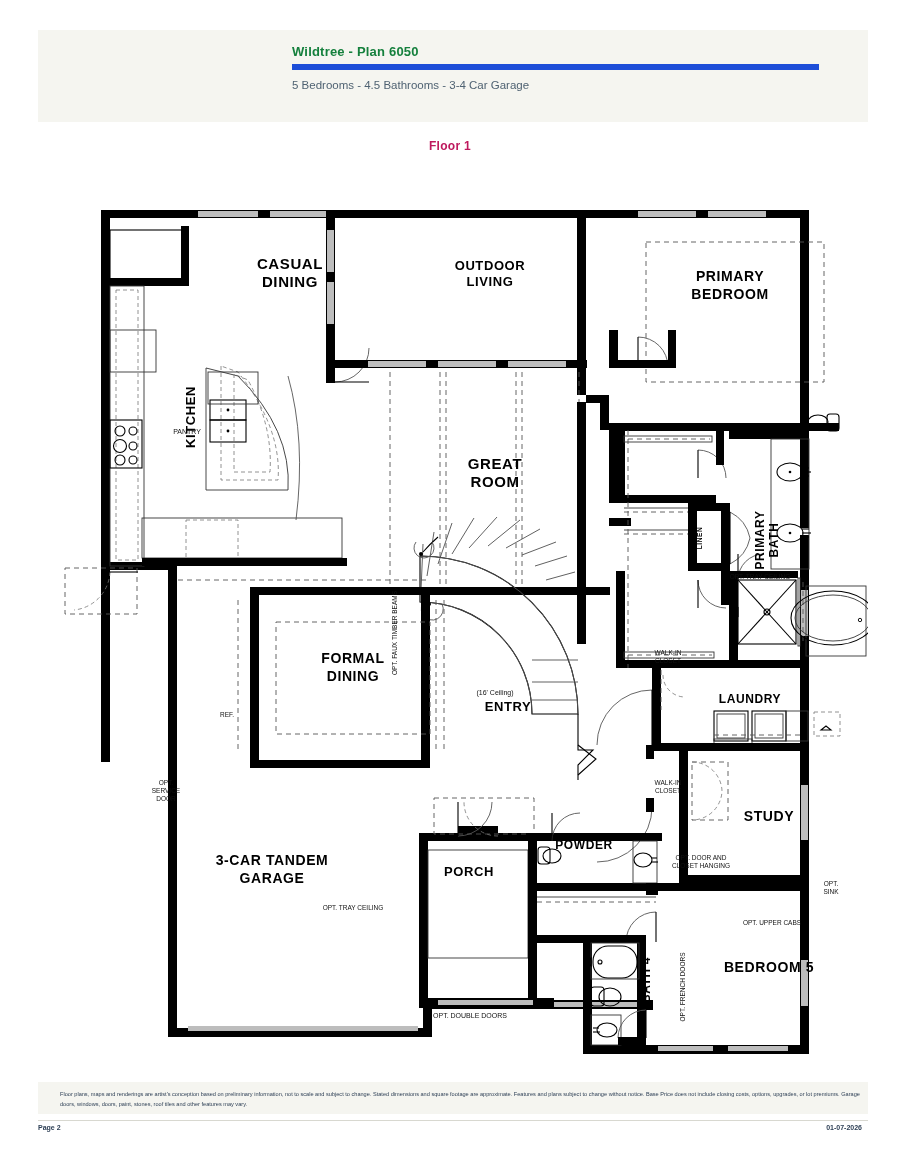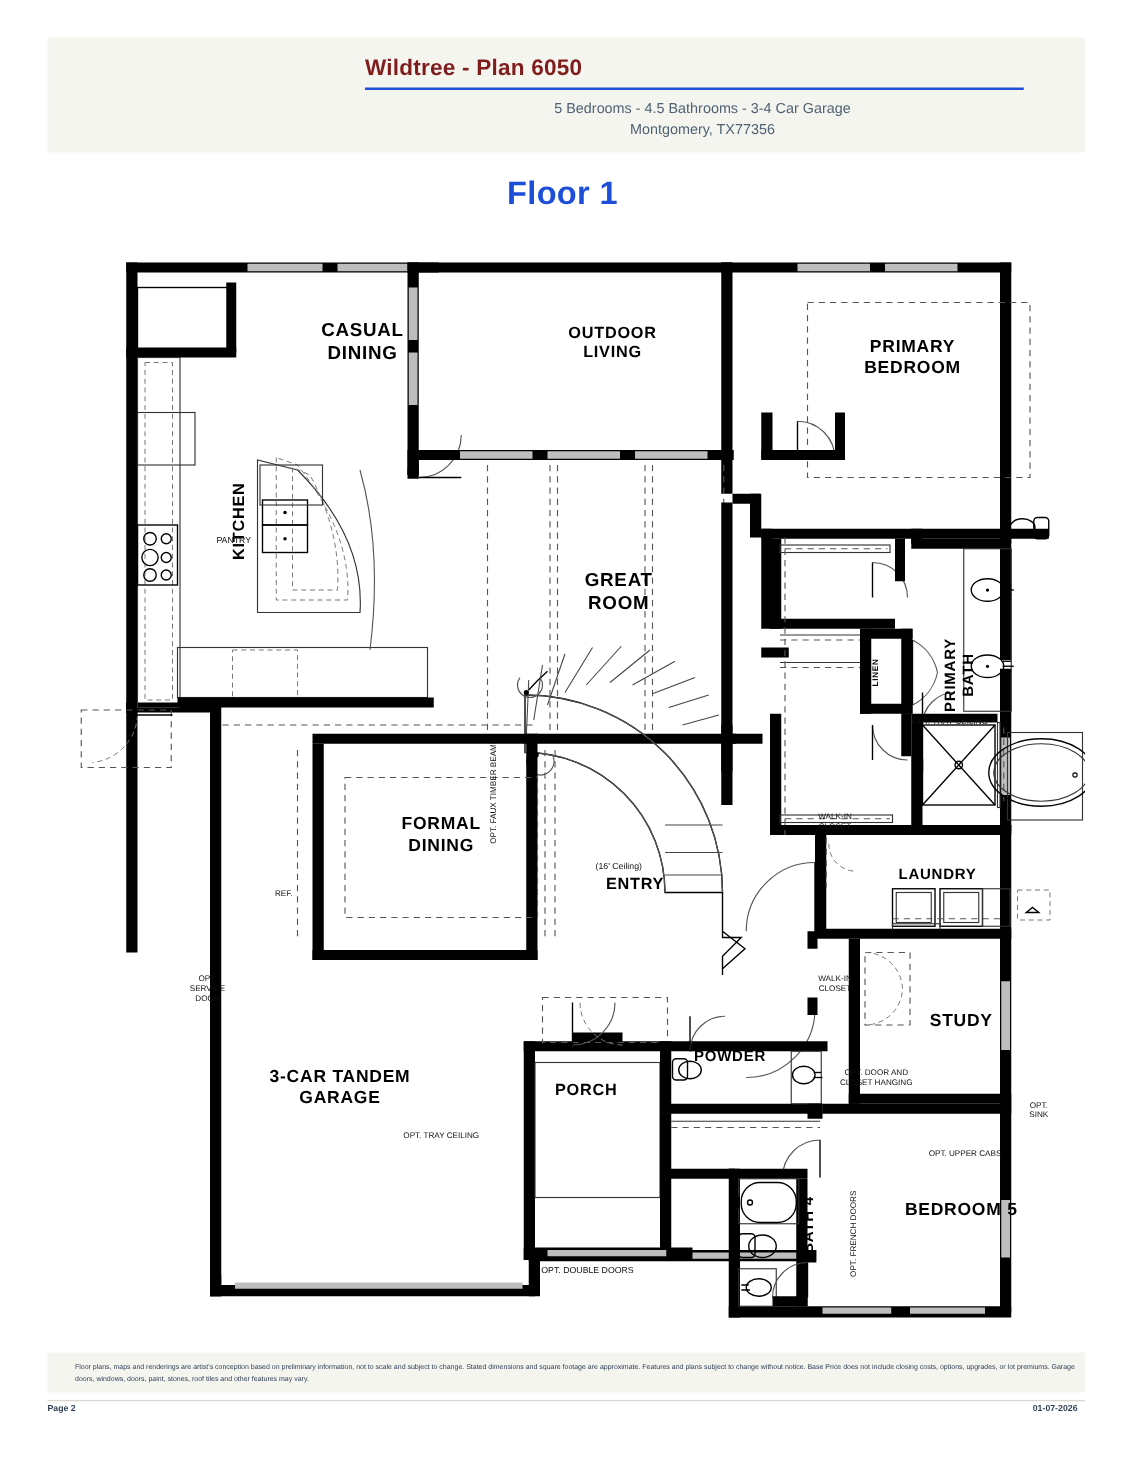--- a/index.html
+++ b/index.html
@@ -13,29 +13,29 @@
 
   
   .hdr-band{
     position:absolute;left:38px;top:30px;width:830px;height:92px;
     background:#f5f5f0;
   }
   .logo{position:absolute;left:62px;top:38px;width:200px;height:80px;}
   .logo svg{display:block;}
   .hdr-txt{position:absolute;left:292px;top:44px;width:540px;}
   .plan-title{
-    font-size:18px;font-weight:bold;color:#7f1d1d;letter-spacing:.2px;
-    padding-bottom:5px;border-bottom:2px solid #1d4ed8;width:527px;
-  }
-  .plan-sub{font-size:11.5px;color:#4f6272;margin-top:7px;line-height:1.45;text-align:center;}
+    font-size:13px;font-weight:bold;color:#15803d;letter-spacing:.2px;
+    padding-bottom:5px;border-bottom:6px solid #1d4ed8;width:527px;
+  }
+  .plan-sub{font-size:11.5px;color:#4f6272;margin-top:7px;line-height:1.45;}
   .plan-sub div{white-space:nowrap;}
 
   .floor-title{
     position:absolute;left:0;top:139px;width:900px;text-align:center;
-    font-size:26px;font-weight:bold;color:#1d4ed8;letter-spacing:.3px;
+    font-size:12px;font-weight:bold;color:#be185d;letter-spacing:.3px;
   }
 
   
   .plan{position:absolute;left:38px;top:190px;width:830px;height:880px;}
   .plan svg{display:block;}
 
   
   .ftr-band{
     position:absolute;left:38px;top:1082px;width:830px;height:32px;
     background:#f5f5f0;
@@ -56,21 +56,20 @@
 
 <div class="page">
 
   <div class="hdr-band"></div>
 
 
   <div class="hdr-txt">
     <div class="plan-title">Wildtree - Plan 6050</div>
     <div class="plan-sub">
       <div>5 Bedrooms - 4.5 Bathrooms - 3-4 Car Garage</div>
-      <div>Montgomery, TX77356</div>
     </div>
   </div>
 
   <div class="floor-title">Floor 1</div>
 
   <div class="plan">
   <svg width="830" height="880" viewBox="0 0 830 880" xmlns="http://www.w3.org/2000/svg">
     <defs>
       <style>
         .w  { fill:#000; }                                   /* heavy wall */

